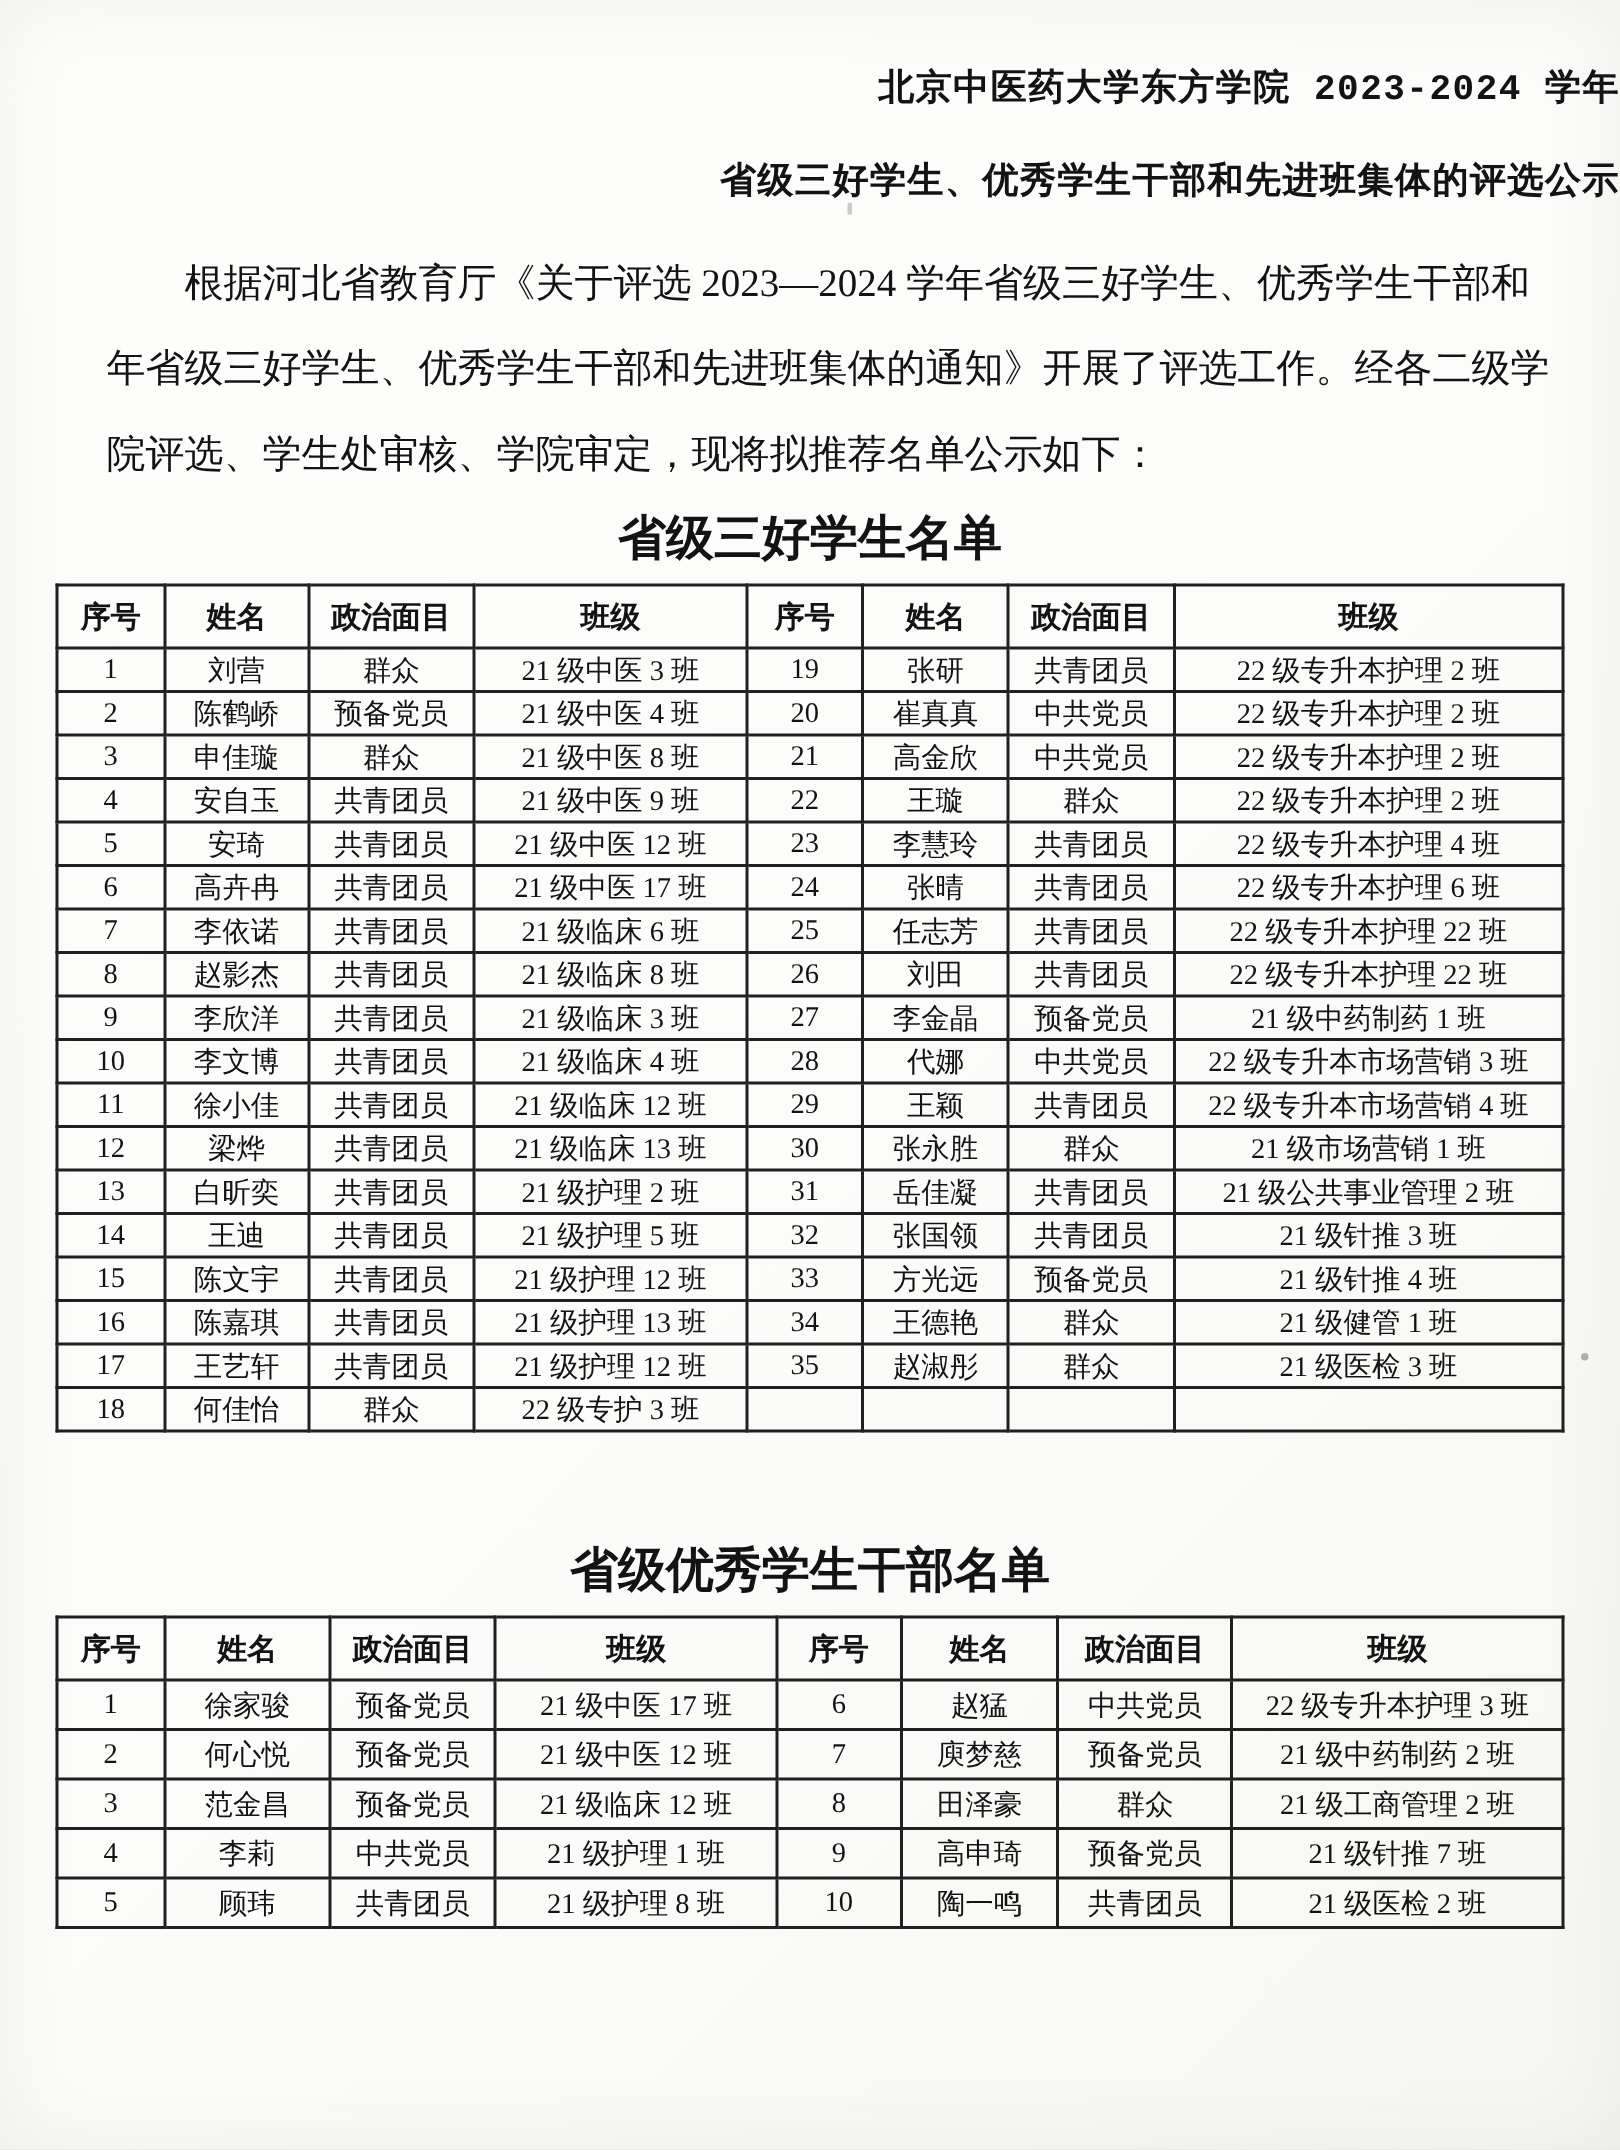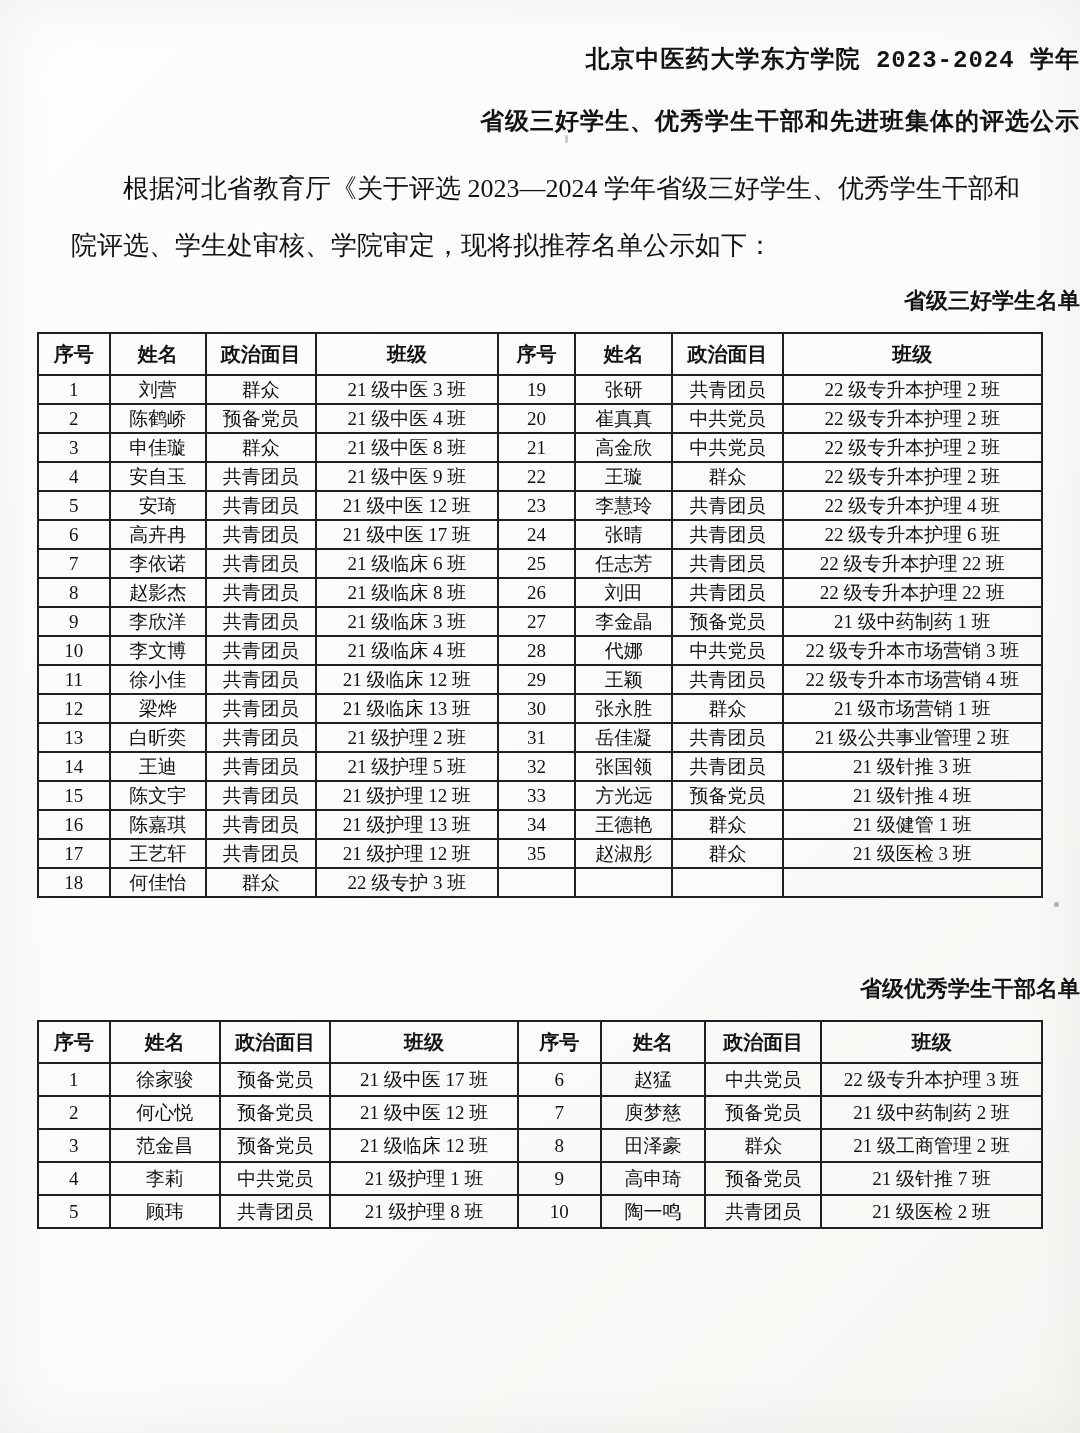--- a/index.html
+++ b/index.html
@@ -33,22 +33,22 @@
     width: 938px;
     margin: 20px auto 0 auto;
     font-size: 26px;
     line-height: 57px;
     white-space: nowrap;
   }
   .pline { text-align: justify; }
   .pline.fill { text-align-last: justify; }
   .pline.indent { text-indent: 52px; }
   .section-title {
-    text-align: right;
-    font-size: 22px;
+    text-align: center;
+    font-size: 32px;
     font-weight: 700;
     margin: 0;
     line-height: 30px;
   }
   .section-title.first { padding-top: 12px; }
   .section-title.second { padding-top: 76px; }
   table {
     border-collapse: collapse;
     table-layout: fixed;
     width: 1006px;
@@ -86,20 +86,21 @@
 <body>
 
 <div class="page">
 
   <h1 class="doc-title line1">北京中医药大学东方学院 2023-2024 学年</h1>
 
   <h1 class="doc-title line2">省级三好学生、优秀学生干部和先进班集体的评选公示</h1>
 
   <div class="paragraph">
     <div class="pline indent fill">根据河北省教育厅《关于评选 2023—2024 学年省级三好学生、优秀学生干部和</div>
+    <div class="pline fill">年省级三好学生、优秀学生干部和先进班集体的通知》开展了评选工作。经各二级学</div>
     <div class="pline">院评选、学生处审核、学院审定，现将拟推荐名单公示如下：</div>
   </div>
 
   <h2 class="section-title first">省级三好学生名单</h2>
 
   <table id="table1-el">
       <colgroup>
         <col style="width: 7.14%;">
         <col style="width: 9.56%;">
         <col style="width: 10.99%;">

